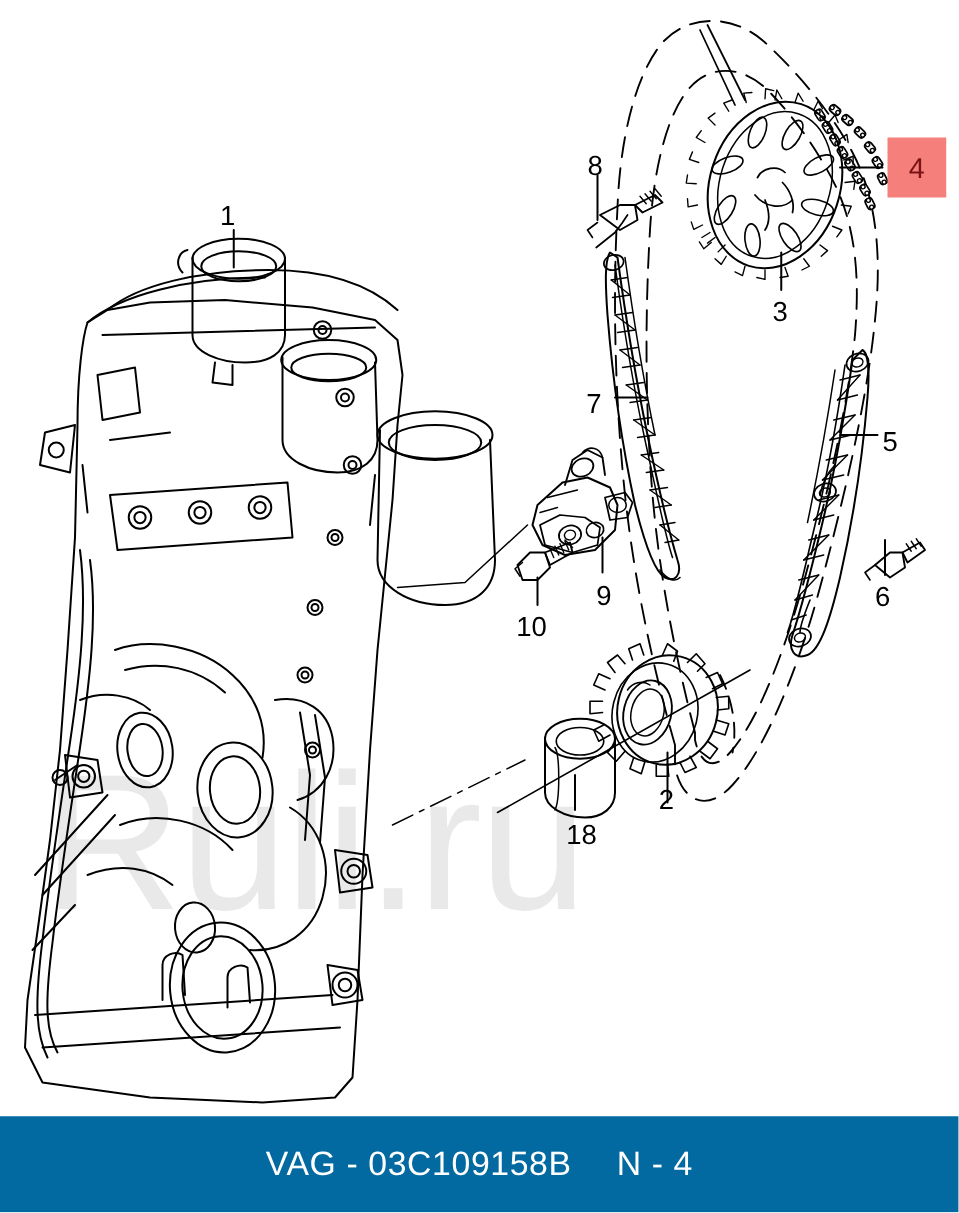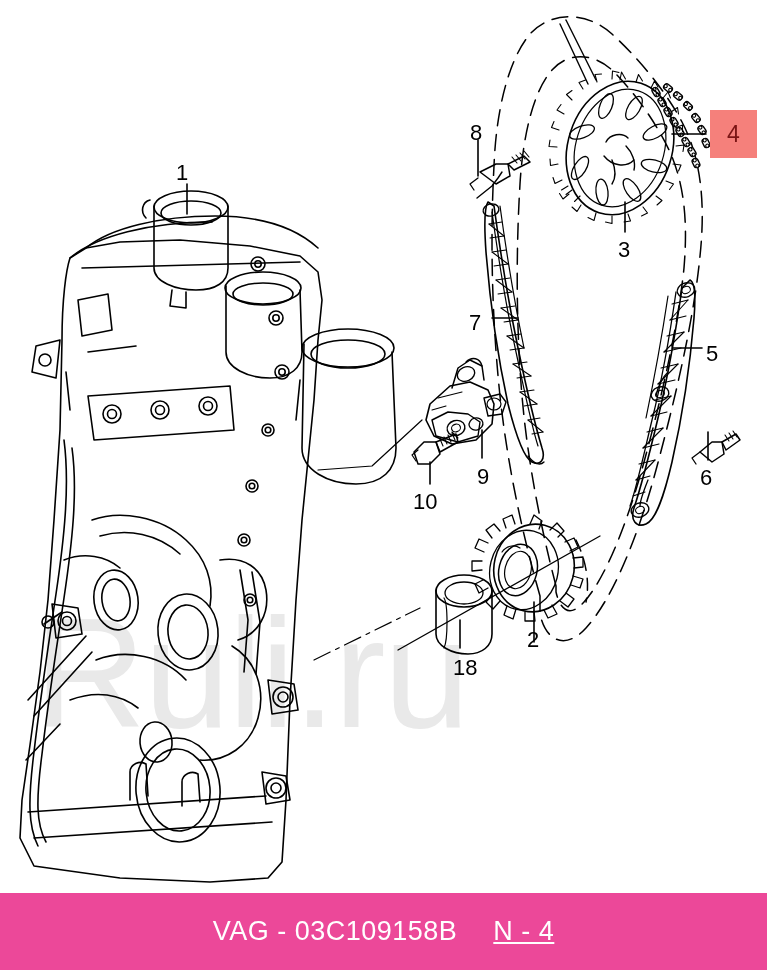--- a/index.html
+++ b/index.html
@@ -55,40 +55,39 @@
     top: 596px;
     font-size: 155px;
     line-height: 155px;
   }
   #footer-bar {
     position: absolute;
     left: 0;
     top: 893px;
     width: 767px;
     height: 77px;
-    background: #ec4899;
+    background: #0369a1;
     display: flex;
     align-items: center;
     justify-content: center;
   }
   #footer-inner {
     display: flex;
     align-items: baseline;
     color: #ffffff;
     font-size: 27px;
     font-weight: 400;
     letter-spacing: 0.5px;
   }
   #footer-part-number {
     white-space: pre;
   }
   #footer-page-code {
     margin-left: 36px;
     white-space: pre;
-    text-decoration: underline;
   }
   .callout-label {
     position: absolute;
     font-family: "Liberation Sans", sans-serif;
     font-size: 22px;
     color: #000000;
     line-height: 22px;
     white-space: nowrap;
   }
   .callout-highlighted {

